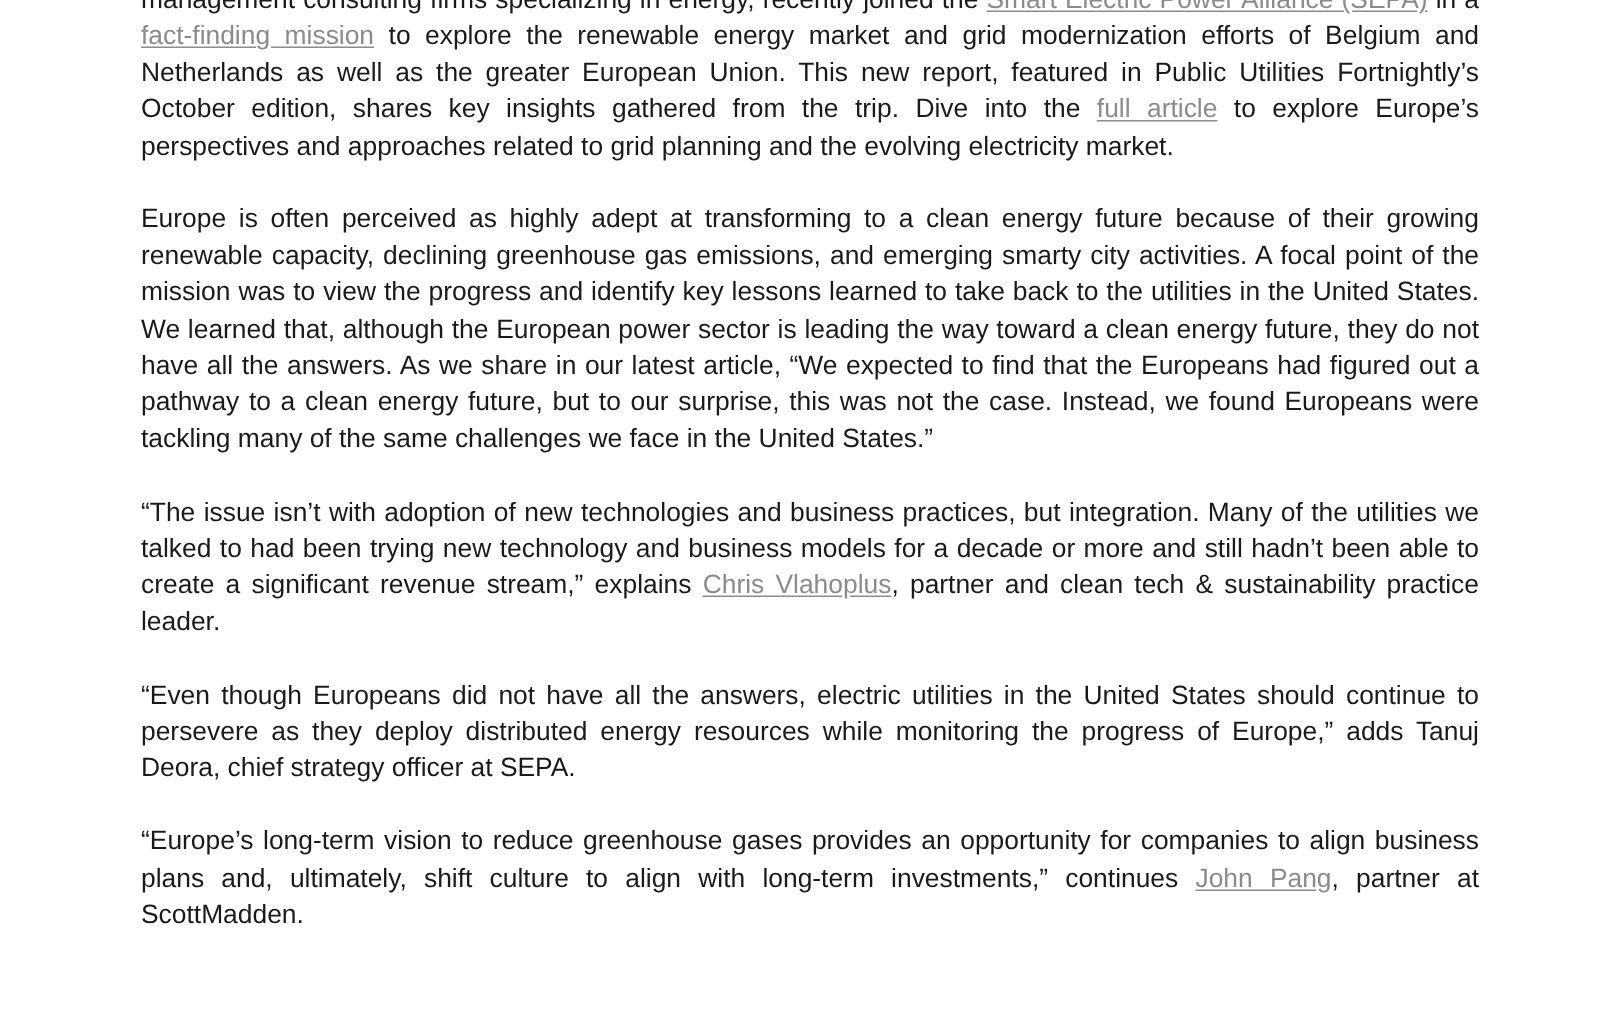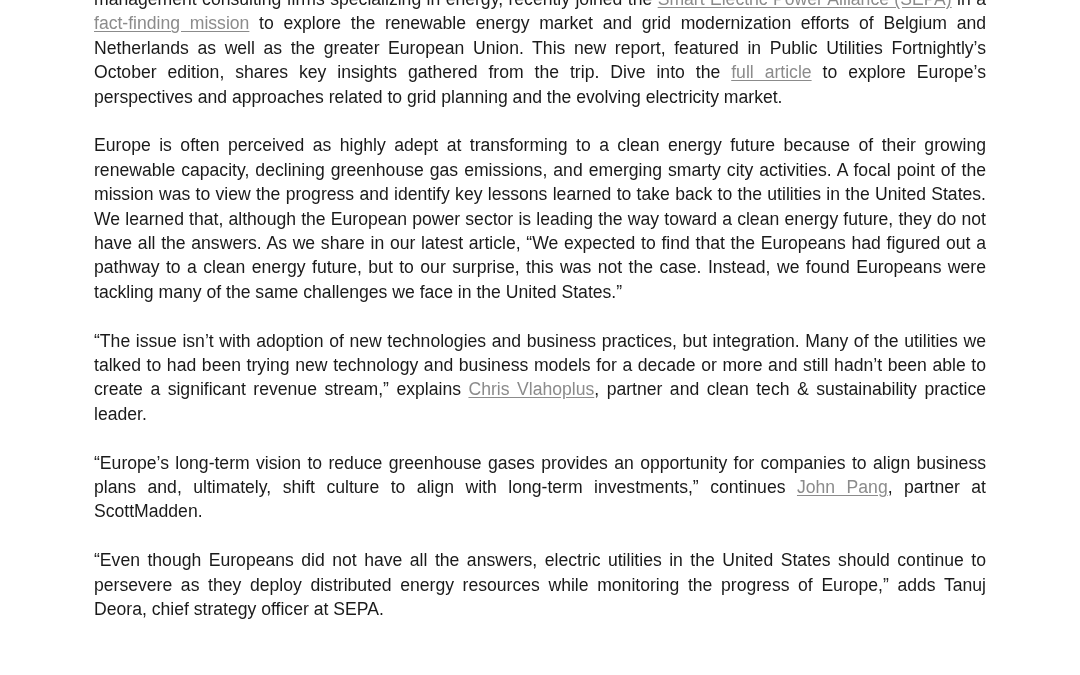--- a/index.html
+++ b/index.html
@@ -40,16 +40,16 @@
   }
 </style>
 </head>
 <body>
 
 <div class="page">
   <div class="article">
     <p><span>management consulting firms specializing in energy, recently joined the </span><a href="#" class="doc-link">Smart Electric Power Alliance (SEPA)</a><span> in a </span><a href="#" class="doc-link">fact-finding mission</a><span> to explore the renewable energy market and grid modernization efforts of Belgium and Netherlands as well as the greater European Union. This new report, featured in Public Utilities Fortnightly’s October edition, shares key insights gathered from the trip. Dive into the </span><a href="#" class="doc-link">full article</a><span> to explore Europe’s perspectives and approaches related to grid planning and the evolving electricity market.</span></p>
     <p><span>Europe is often perceived as highly adept at transforming to a clean energy future because of their growing renewable capacity, declining greenhouse gas emissions, and emerging smarty city activities. A focal point of the mission was to view the progress and identify key lessons learned to take back to the utilities in the United States. We learned that, although the European power sector is leading the way toward a clean energy future, they do not have all the answers. As we share in our latest article, “We expected to find that the Europeans had figured out a pathway to a clean energy future, but to our surprise, this was not the case. Instead, we found Europeans were tackling many of the same challenges we face in the United States.”</span></p>
     <p><span>“The issue isn’t with adoption of new technologies and business practices, but integration. Many of the utilities we talked to had been trying new technology and business models for a decade or more and still hadn’t been able to create a significant revenue stream,” explains </span><a href="#" class="doc-link">Chris Vlahoplus</a><span>, partner and clean tech &amp; sustainability practice leader.</span></p>
+    <p><span>“Even though Europeans did not have all the answers, electric utilities in the United States should continue to persevere as they deploy distributed energy resources while monitoring the progress of Europe,” adds Tanuj Deora, chief strategy officer at SEPA.</span></p>
     <p><span>“Europe’s long-term vision to reduce greenhouse gases provides an opportunity for companies to align business plans and, ultimately, shift culture to align with long-term investments,” continues </span><a href="#" class="doc-link">John Pang</a><span>, partner at ScottMadden.</span></p>
-    <p><span>“Even though Europeans did not have all the answers, electric utilities in the United States should continue to persevere as they deploy distributed energy resources while monitoring the progress of Europe,” adds Tanuj Deora, chief strategy officer at SEPA.</span></p>
   </div>
 </div>
 
 </body></html>

